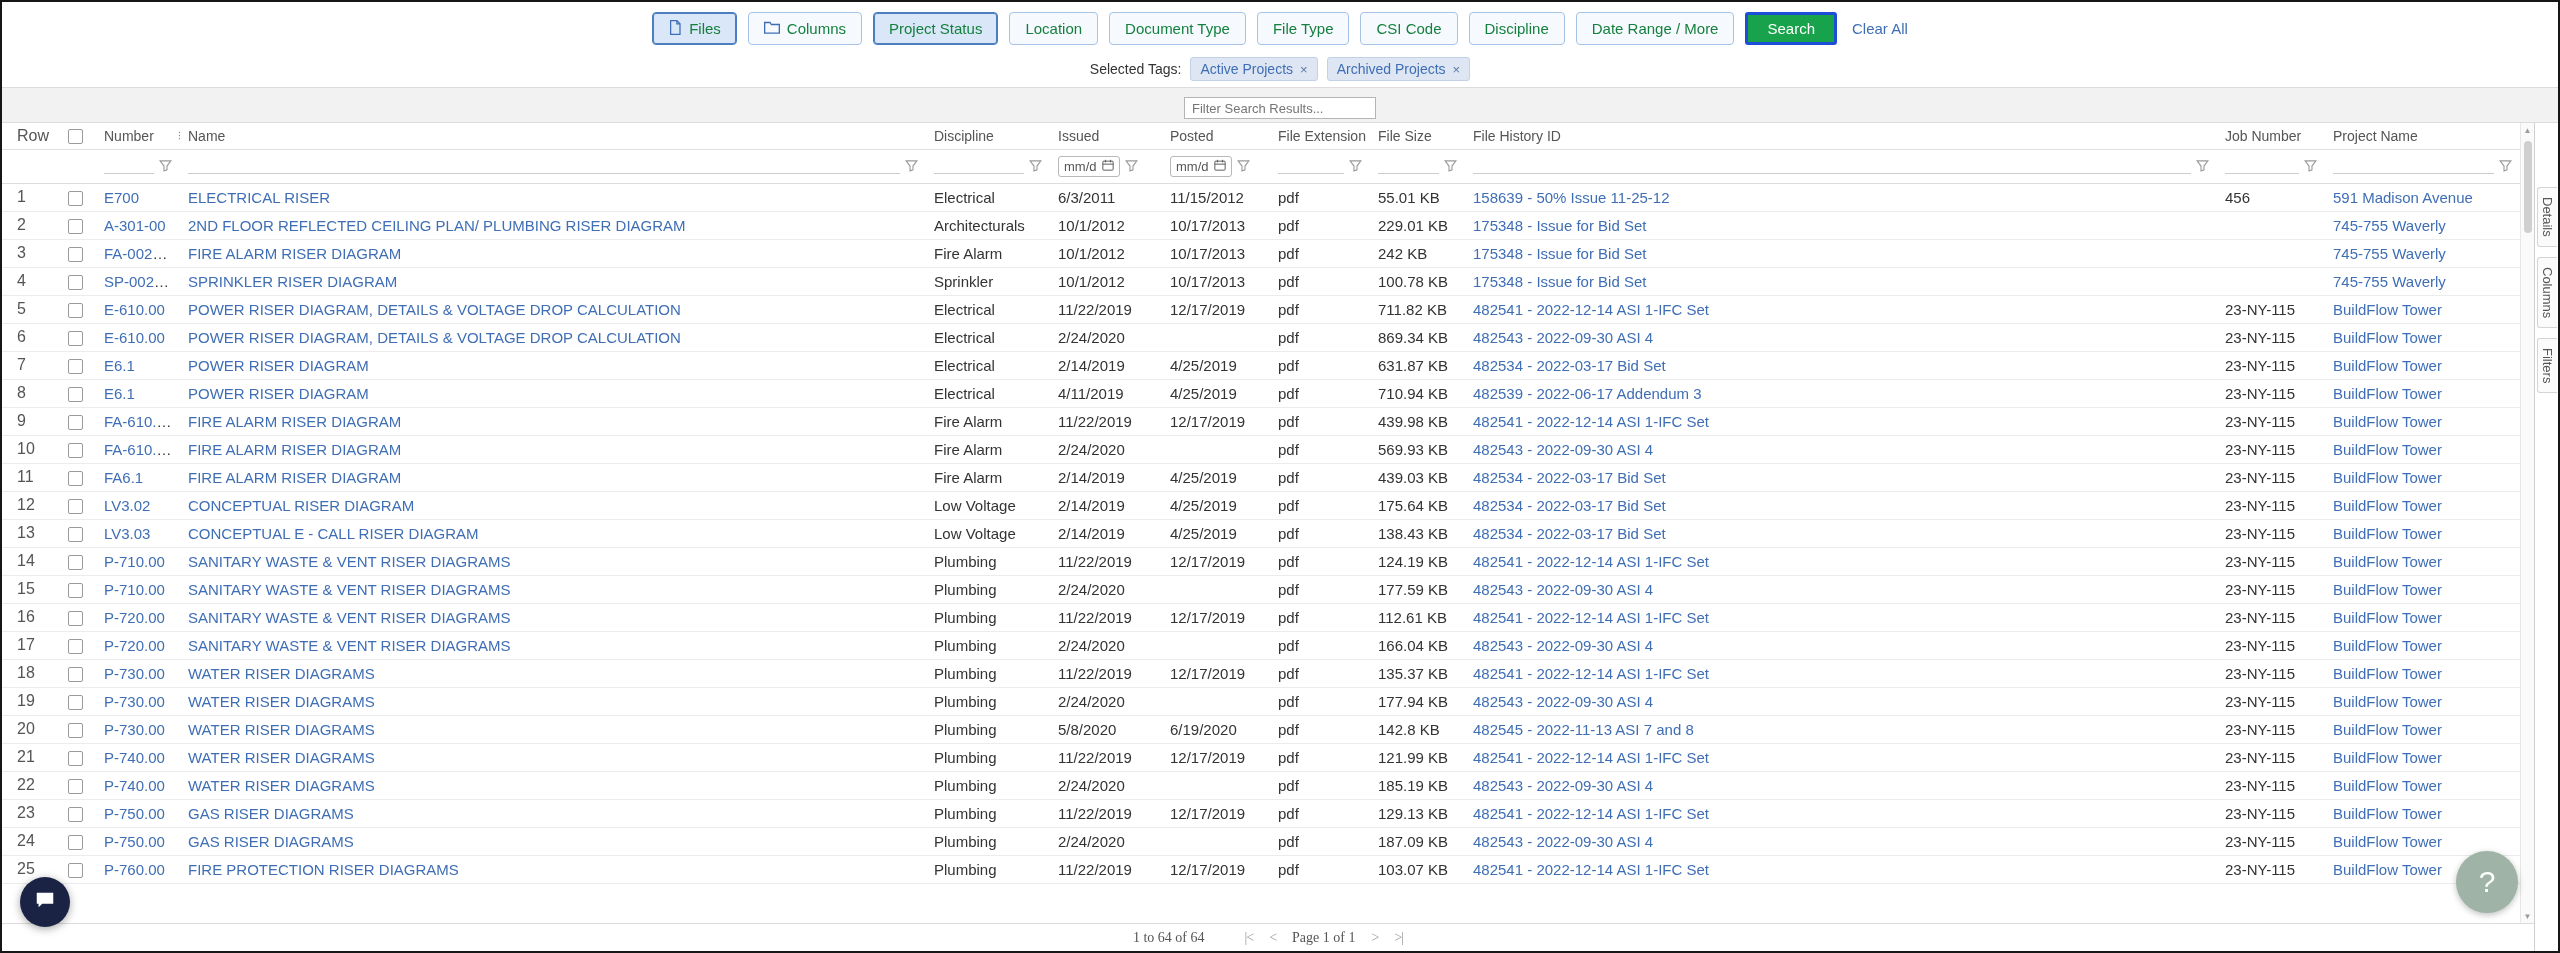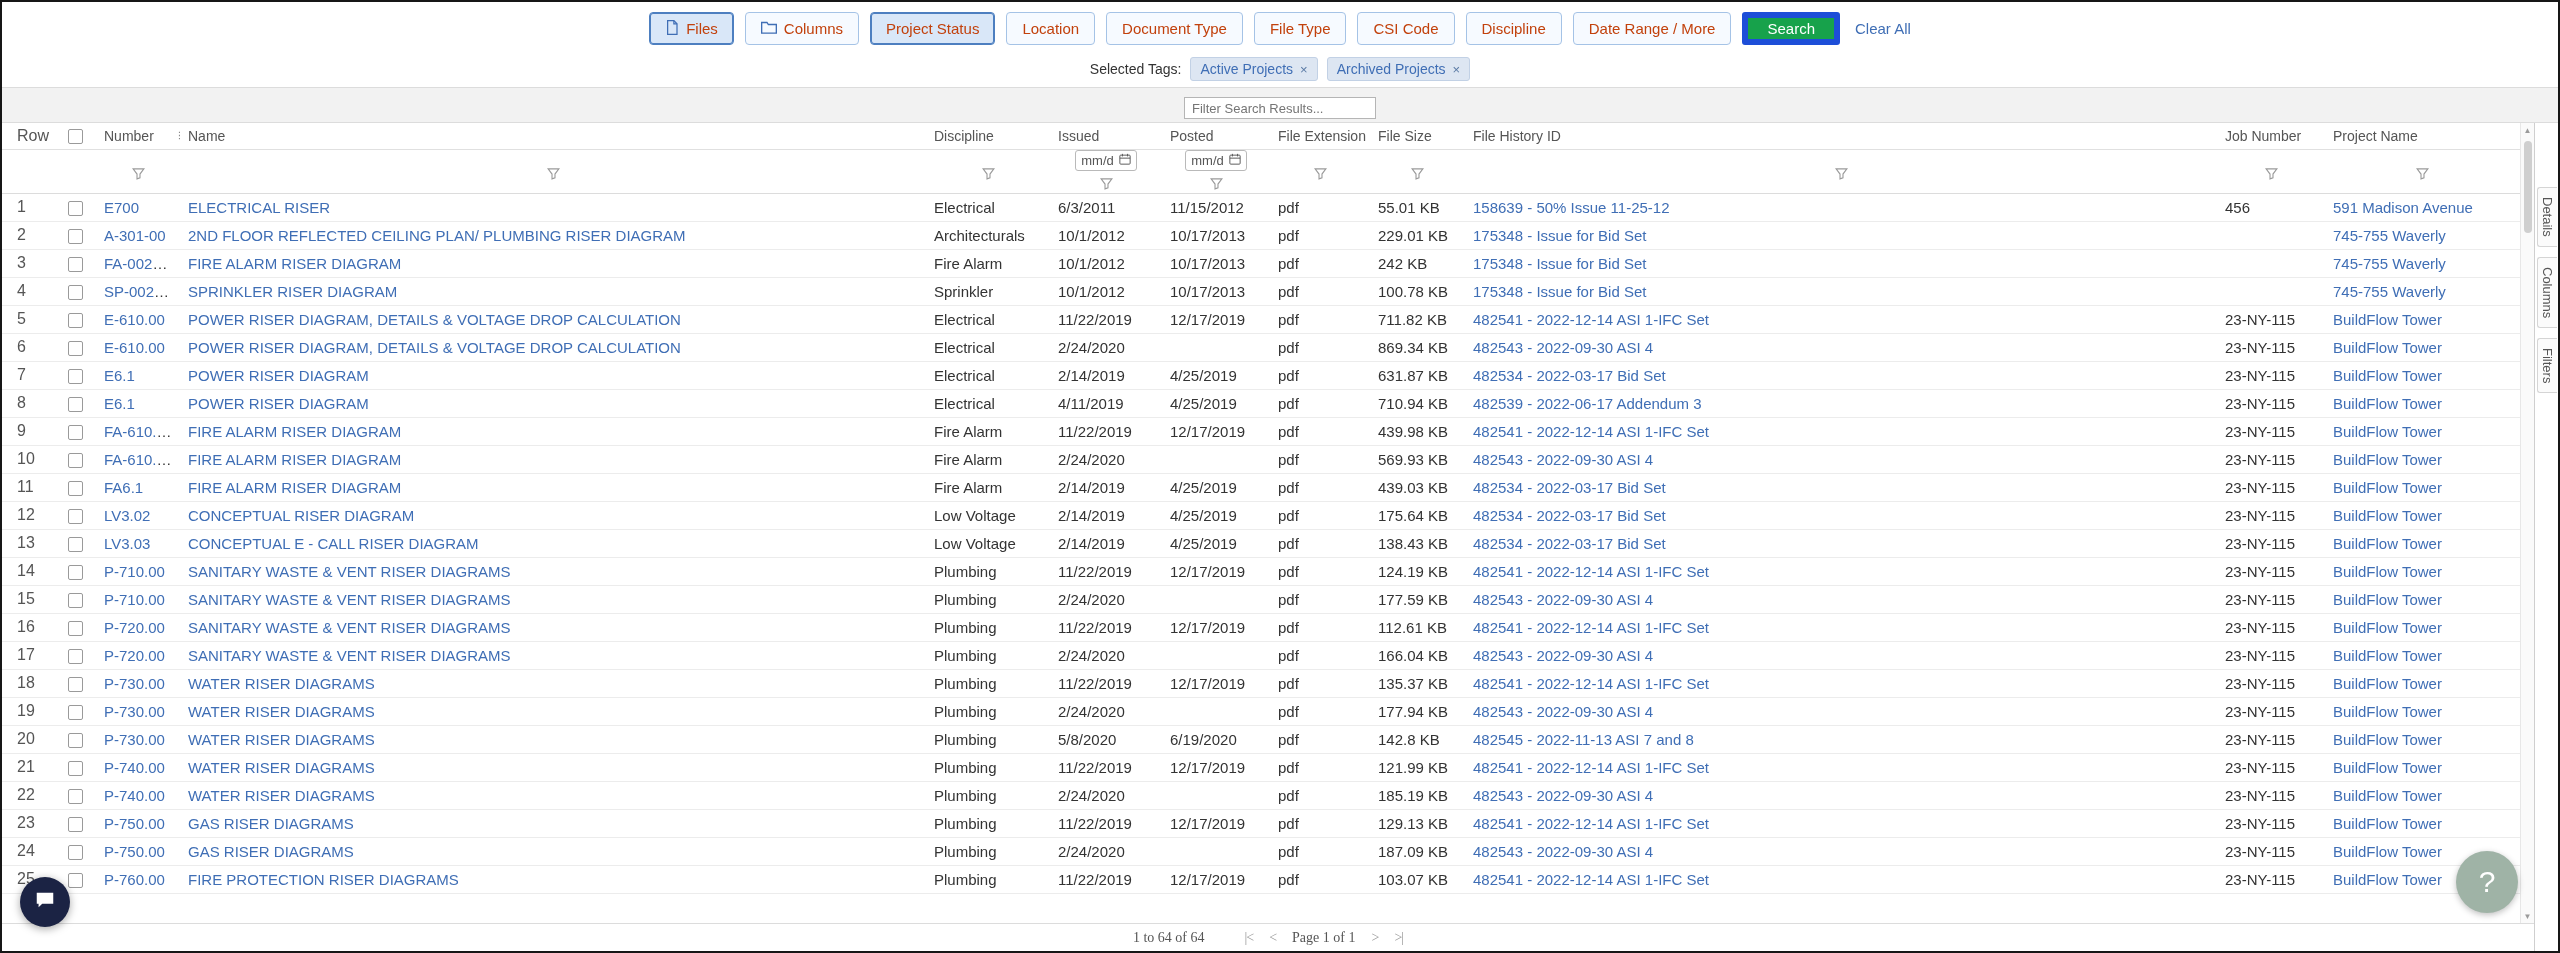--- a/index.html
+++ b/index.html
@@ -11,23 +11,23 @@
   .topbar { flex:0 0 37px; border-bottom:1px solid #e3e3e3; display:flex; align-items:center; position:relative; background:#fff; }
   .logo { display:flex; align-items:center; gap:6px; margin-left:14px; }
   .logo-text { font-size:22px; font-weight:800; font-style:italic; color:#1c2b4d; letter-spacing:.2px; }
   .top-search { position:absolute; left:50%; top:6px; transform:translateX(-50%); width:246px; height:25px; border:1px solid #9a9a9a; border-radius:3px; display:flex; align-items:center; padding:0 7px; gap:6px; background:#fff; }
   .top-search input { border:none; outline:none; flex:1; font-size:15px; color:#222; font-family:inherit; background:transparent; }
   .close-link { margin-left:auto; margin-right:16px; color:#3f6eb5; font-size:15px; text-decoration:none; cursor:pointer; }
 
   
   .filterpanel { flex:0 0 85px; background:#fff; }
   .fbtn-row { display:flex; align-items:center; justify-content:center; gap:11px; padding-top:10px; }
-  .fbtn { display:inline-flex; align-items:center; gap:7px; height:33px; padding:0 15px; border:1px solid #a5c3e6; border-radius:4px; background:#f6faff; color:#c2410c; font-size:15px; cursor:pointer; font-family:inherit; }
+  .fbtn { display:inline-flex; align-items:center; gap:7px; height:33px; padding:0 15px; border:1px solid #a5c3e6; border-radius:4px; background:#f6faff; color:#15803d; font-size:15px; cursor:pointer; font-family:inherit; }
   .fbtn.active { background:#d9e7f8; border-color:#4d7fc0; box-shadow:inset 0 0 0 1px #4d7fc0; }
-  .search-btn { height:33px; padding:0 19px; background:#17a24b; border:6px solid #1d4ed8; border-radius:3px; color:#fff; font-size:15px; cursor:pointer; font-family:inherit; }
+  .search-btn { height:33px; padding:0 19px; background:#17a24b; border:3px solid #1d4ed8; border-radius:3px; color:#fff; font-size:15px; cursor:pointer; font-family:inherit; }
   .clear-all { color:#3f6eb5; font-size:15px; cursor:pointer; text-decoration:none; margin-left:4px; }
   .tags-row { display:flex; align-items:center; justify-content:center; gap:9px; margin-top:12px; font-size:14px; color:#333; }
   .chip { display:inline-flex; align-items:center; gap:7px; background:#dde6f2; border:1px solid #c2d1e5; border-radius:3px; padding:3px 9px; color:#3f6eb5; font-size:14px; }
   .chip .x { color:#5a7aa5; cursor:pointer; font-size:13px; }
 
   
   .toolband { flex:0 0 36px; background:#f2f2f2; border-top:1px solid #dcdcdc; border-bottom:1px solid #dcdcdc; display:flex; align-items:center; justify-content:center; }
   .toolband input { width:192px; height:22px; border:1px solid #b5b5b5; font-size:13px; padding:0 7px; color:#333; font-family:inherit; background:#fff;margin-top:6px; }
 
   
@@ -37,21 +37,21 @@
   .tablearea { flex:1; overflow:hidden; min-width:0; }
 
   table { border-collapse:collapse; table-layout:fixed; width:100%; }
   th { text-align:left; font-weight:400; font-size:14px; color:#555; height:26px; padding:0 8px; border-bottom:1px solid #e0e0e0; white-space:nowrap; overflow:hidden; background:#fff; }
   .th-flex { display:flex; align-items:center; gap:24px; }
   td { font-size:15px; color:#333; height:28px; padding:0 8px; border-bottom:1px solid #ececec; white-space:nowrap; overflow:hidden; text-overflow:ellipsis; }
   td a { color:#3f6eb5; text-decoration:none; }
   .c-first { padding-left:15px; color:#555; font-size:16px; }
   .cb { display:inline-block; width:15px; height:15px; border:1px solid #9a9a9a; border-radius:2px; background:#fff; vertical-align:middle; cursor:pointer; }
   .filtr td { height:34px; border-bottom:1px solid #dcdcdc; }
-  .fcell { display:flex; align-items:center; gap:5px;flex-direction:column; }
+  .fcell { display:flex; align-items:center; gap:5px; }
   .fline { flex:1; height:16px; border-bottom:1px solid #cccccc; }
   .datebox { display:inline-flex; align-items:center; gap:5px; border:1px solid #b9b9b9; border-radius:3px; padding:2px 5px; font-size:13px; color:#555; background:#fff; }
   .funnel { flex:0 0 auto; cursor:pointer; }
 
   
   .gridfooter { flex:0 0 28px; border-top:1px solid #dcdcdc; display:flex; align-items:center; justify-content:center; gap:40px; font-size:14px; color:#555; background:#fff;font-family:Liberation Serif, serif; }
   .pager { display:flex; align-items:center; gap:16px; }
   .pgbtn { color:#9a9a9a; font-size:14px; letter-spacing:-1px; cursor:pointer; }
   .pglabel { color:#555; }
 

